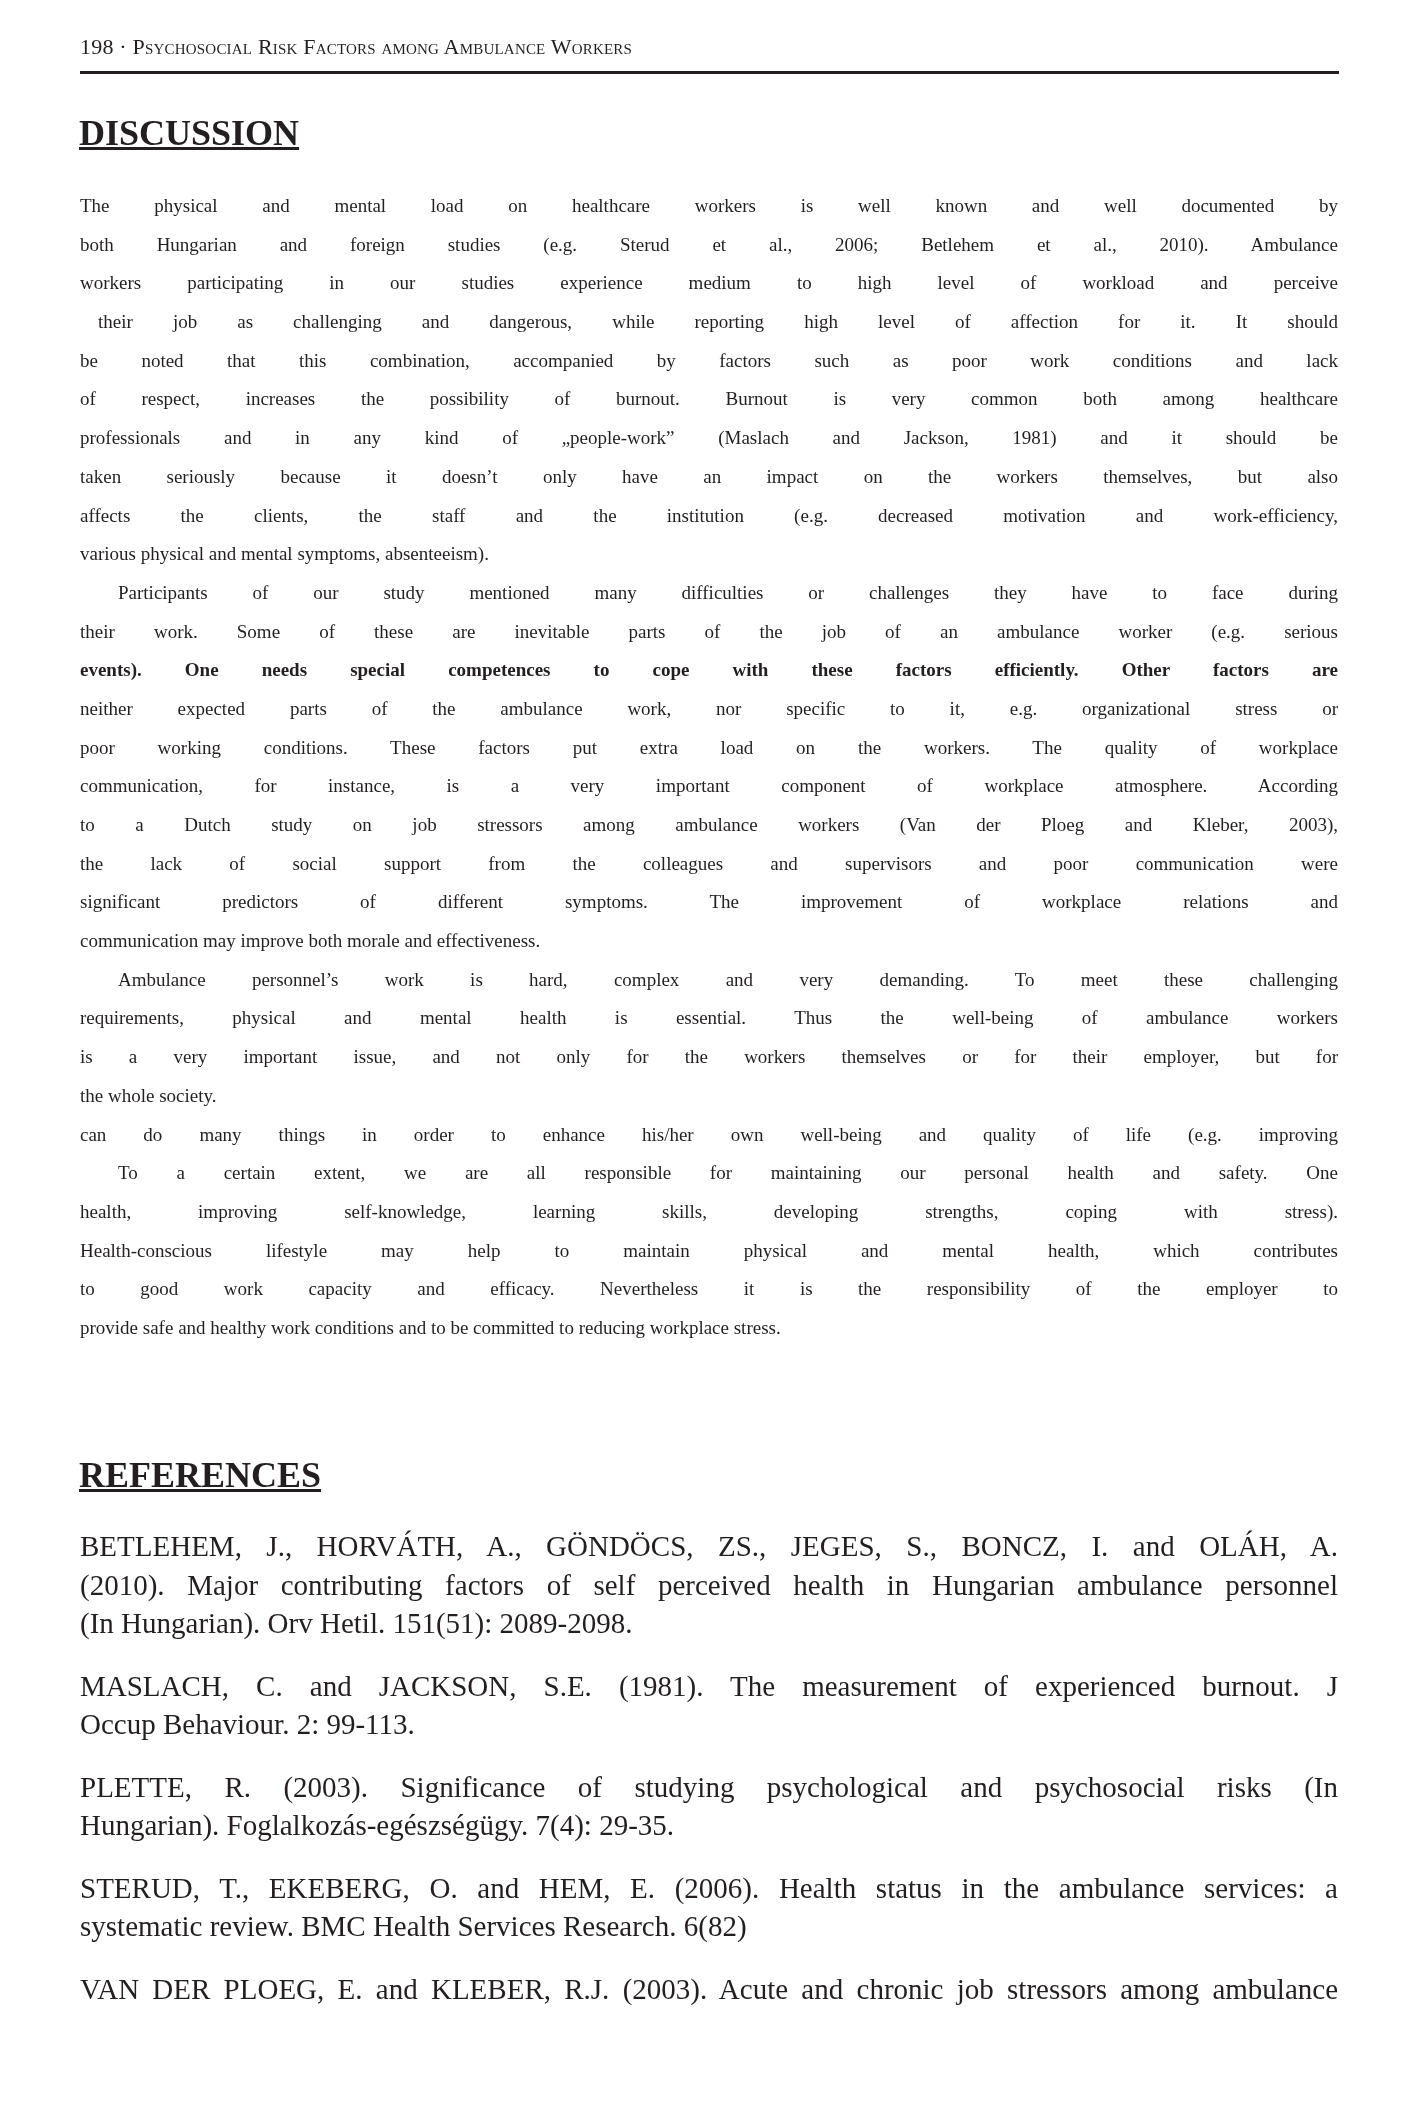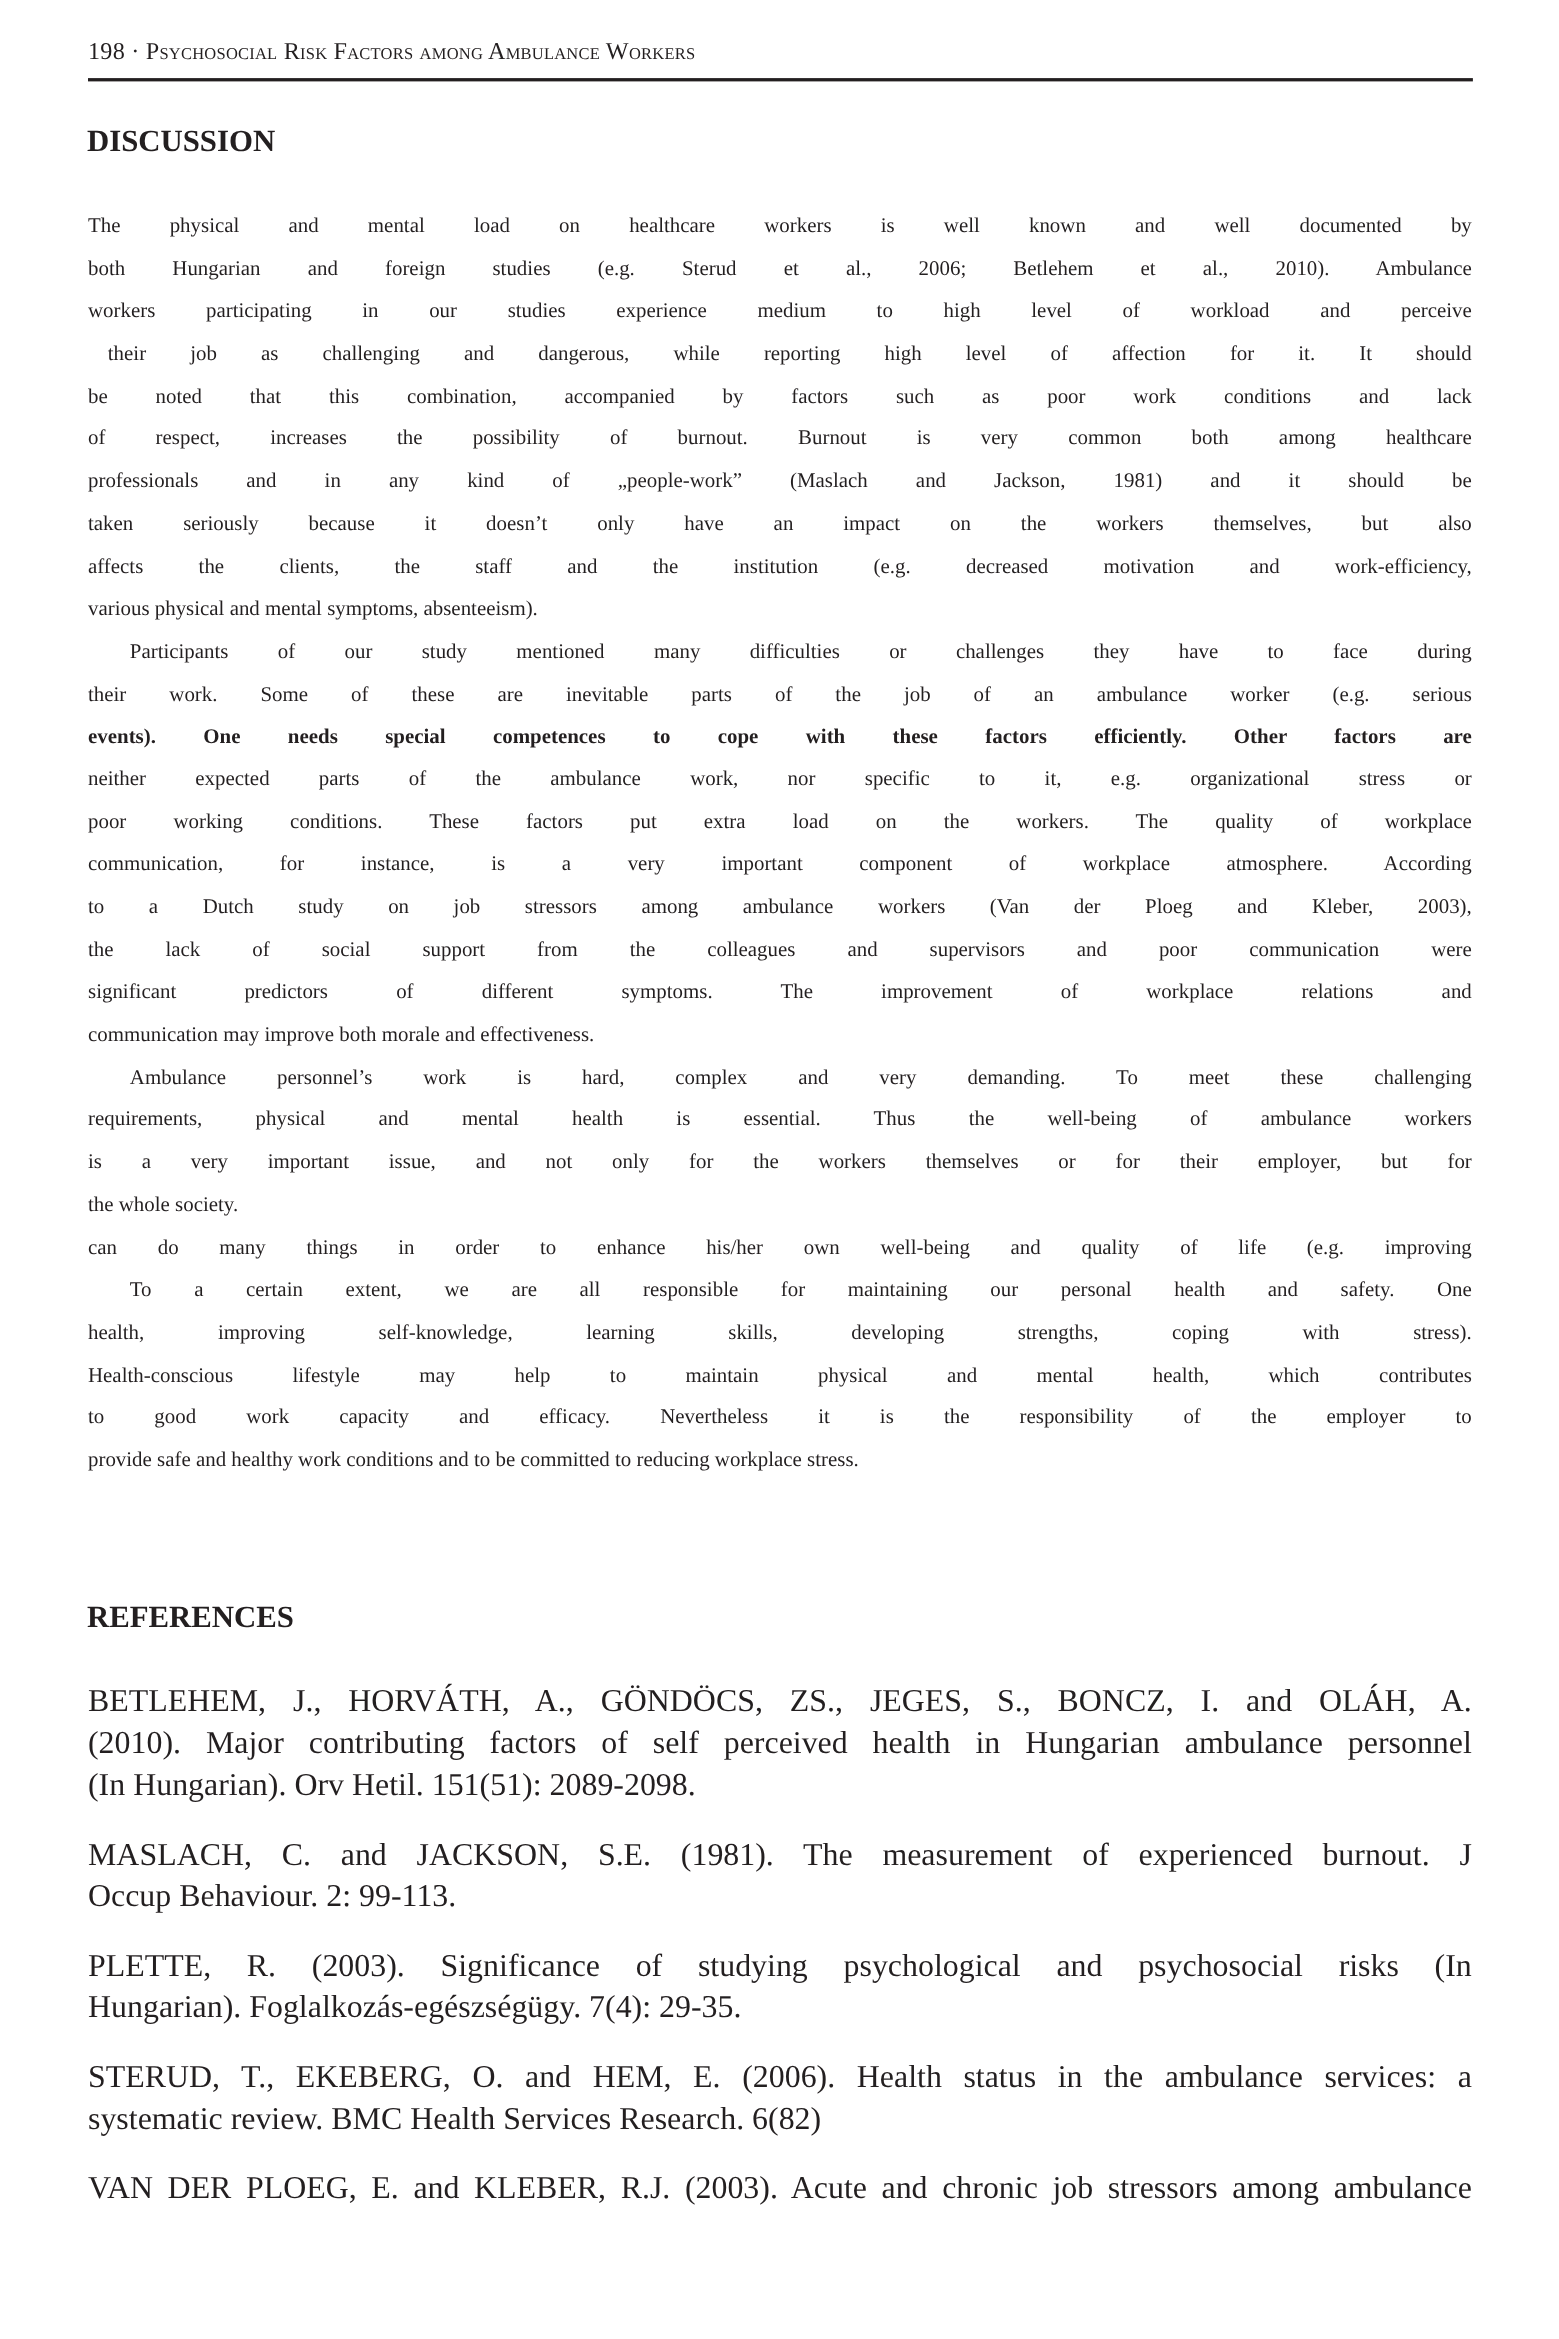--- a/index.html
+++ b/index.html
@@ -1,22 +1,22 @@
 <!DOCTYPE html>
 <html><head>
 <meta charset="utf-8">
 <style>
   html, body { margin: 0; padding: 0; background: #ffffff; }
   body { width: 1417px; height: 2126px; position: relative; overflow: hidden;
          font-family: "Liberation Serif", "DejaVu Serif", serif; color: #231f20; }
   .running-head { position: absolute; left: 80px; top: 34px; font-size: 22px;
                   font-variant: small-caps; letter-spacing: 0.2px; white-space: nowrap; }
   .head-rule { position: absolute; left: 80px; top: 71px; width: 1259px; height: 3px; background: #231f20; }
-  .section-heading { position: absolute; left: 79px; margin: 0; font-weight: bold; font-size: 28px;
-                     line-height: 1; white-space: nowrap; }
+  .section-heading { position: absolute; left: 79px; margin: 0; font-weight: bold; font-size: 36px;
+                     line-height: 1; white-space: nowrap; text-decoration: underline; }
   #h-discussion { top: 115px; }
   #h-references { top: 1457px; }
   .body-block { position: absolute; left: 80px; width: 1258px; top: 187px; font-size: 19px; line-height: 38.7px; }
   .line { display: block; height: 38.7px; white-space: nowrap; text-align: justify; text-align-last: justify; }
   .line.last { text-align: left; text-align-last: left; }
   .line.indent { padding-left: 38px; }
   .refs { position: absolute; left: 80px; width: 1258px; top: 1527px; font-size: 29px; line-height: 38.5px; }
   .ref { margin: 0 0 24px 0; }
 </style>
 </head>

